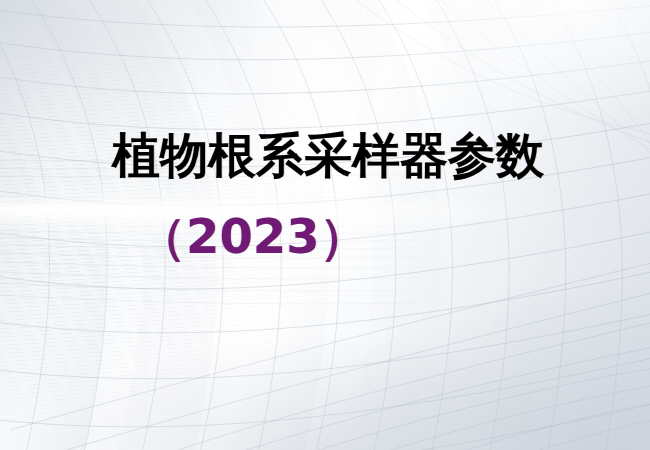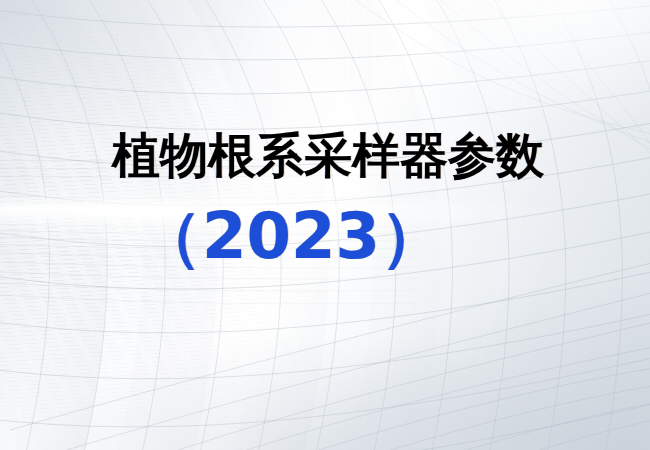--- a/index.html
+++ b/index.html
@@ -81,24 +81,24 @@
     font-weight: bold;
     color: #000000;
     letter-spacing: 0px;
     white-space: nowrap;
     text-shadow: 0.7px 0 0 rgba(150,90,40,0.30), -0.6px 0 0 rgba(40,70,150,0.25);
   }
   .title-line-2 {
     position: absolute;
     left: 106px;
     top: 207px;
-    font-size: 64px;
+    font-size: 48px;
     line-height: 58px;
     font-weight: bold;
-    color: #1d4ed8;
+    color: #701a75;
     white-space: nowrap;
     text-shadow: 0.7px 0 0 rgba(150,90,40,0.30), -0.6px 0 0 rgba(40,70,150,0.25);
   }
 </style>
 </head>
 <body>
 
 <div id="slide">
 
   <div class="bg-layer bg-base"></div>

